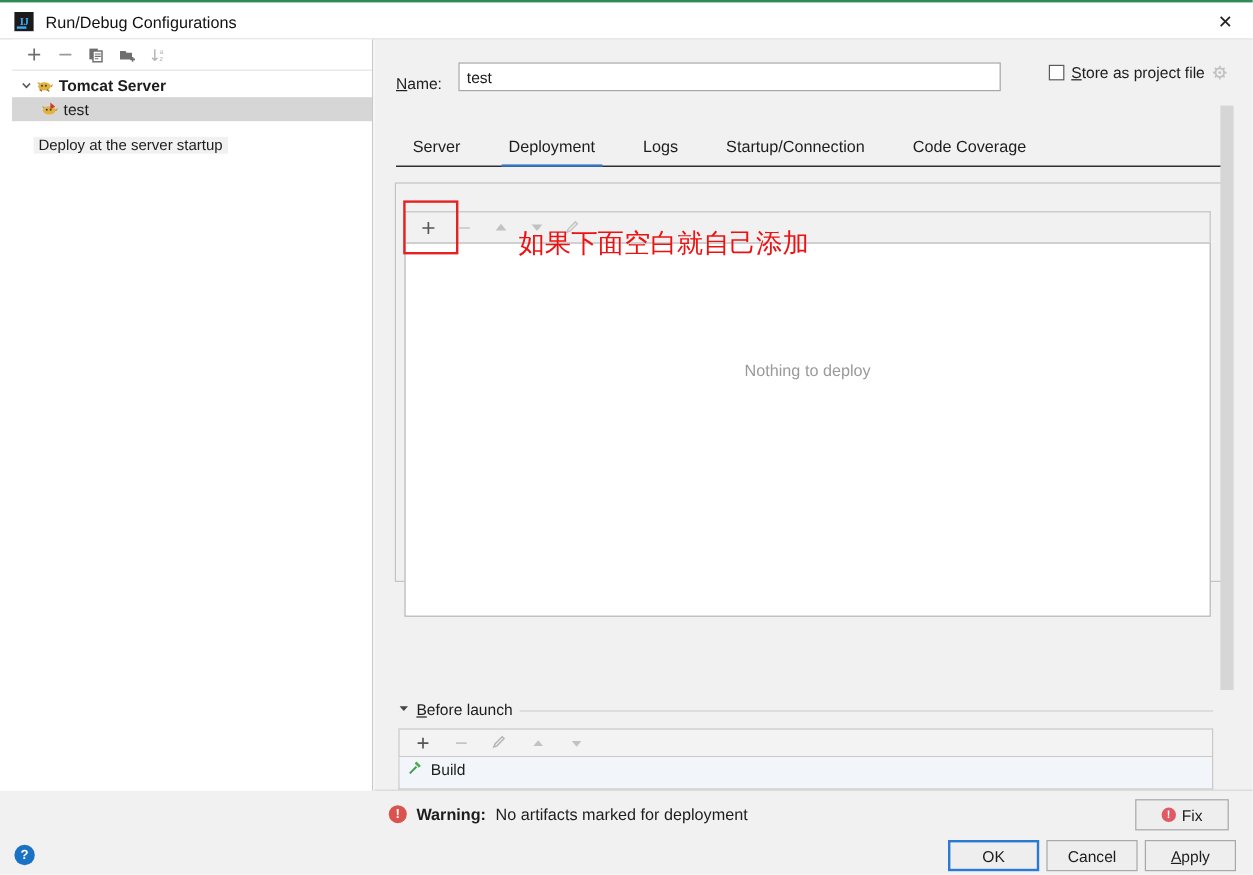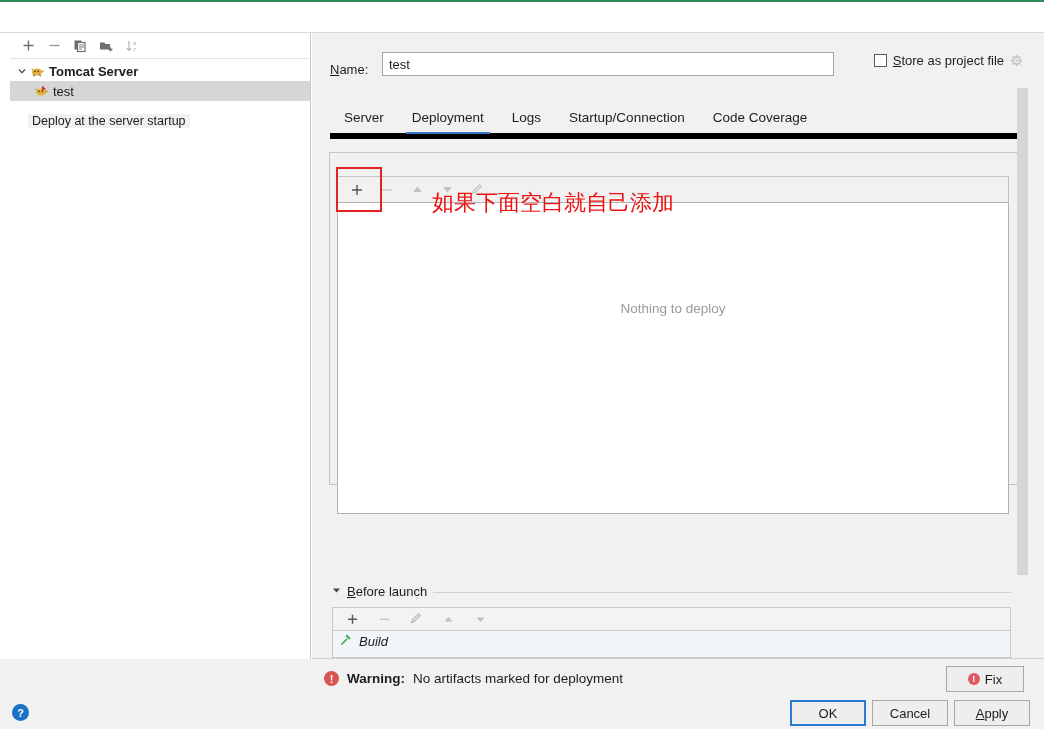--- a/index.html
+++ b/index.html
@@ -114,22 +114,22 @@
   .chk {
     width: 13px; height: 13px; border: 1px solid #5a5a5a; background: #fff;
     flex: none;
   }
   #gear-icon { width: 14px; height: 14px; opacity: .55; }
 
   
   #tabs {
     position: absolute; left: 18px; top: 76px;
     width: 690px; height: 30px;
-    display: flex; align-items: flex-end; gap: 0;
-    border-bottom: 6px solid #000000;
+    display: flex; align-items: flex-end; gap: 12px;
+    border-bottom: 1px solid #000000;
   }
   .tab {
     padding: 0 14px; height: 28px; line-height: 26px;
     font-size: 13.5px; color: #1d1d1d; position: relative;
   }
   .tab.active::after {
     content: ""; position: absolute; left: 8px; right: 8px; bottom: -1px;
     height: 2px; background: #3677c4;
   }
 
@@ -198,21 +198,21 @@
     display: flex; align-items: center; padding-left: 6px; gap: 6px;
   }
   #bl-list {
     position: absolute; left: 332px; top: 629px;
     width: 679px; height: 27px;
     border: 1px solid #c9c9c9; border-top: none;
     background: #f2f6fb; overflow: hidden;
   }
   .bl-row {
     height: 21px; display: flex; align-items: center;
-    padding-left: 6px; gap: 6px; font-size: 13px; font-style: italic;
+    padding-left: 6px; gap: 6px; font-size: 13px;
   }
   .bl-row.sel { background: #f2f6fb; }
 
   
   #bottom-sep {
     position: absolute; left: 312px; top: 656px; width: 732px; height: 1px;
     background: #cfcfcf;
   }
   #bottom-bar {
     position: absolute; left: 0; top: 657px; width: 1044px; height: 72px;
@@ -267,20 +267,27 @@
     position: absolute; left: 1017px; top: 86px;
     width: 11px; height: 487px;
     background: #d6d6d6;
   }
 </style>
 </head>
 <body>
 
 <div id="window">
 
+  <div id="titlebar">
+    <div id="app-logo">
+      <span>IJ</span>
+    </div>
+    <div id="title-text">Run/Debug Configurations</div>
+    <div id="close-btn">✕</div>
+  </div>
   <div id="titlebar-sep"></div>
 
   <div id="left-panel">
 
     <div id="left-toolbar">
       <div class="tb-btn">
         <svg width="13" height="13" viewBox="0 0 13 13">
           <path d="M6.5 1.5v10M1.5 6.5h10" stroke="#6e6e6e" stroke-width="1.4" fill="none"></path>
         </svg>
       </div>

